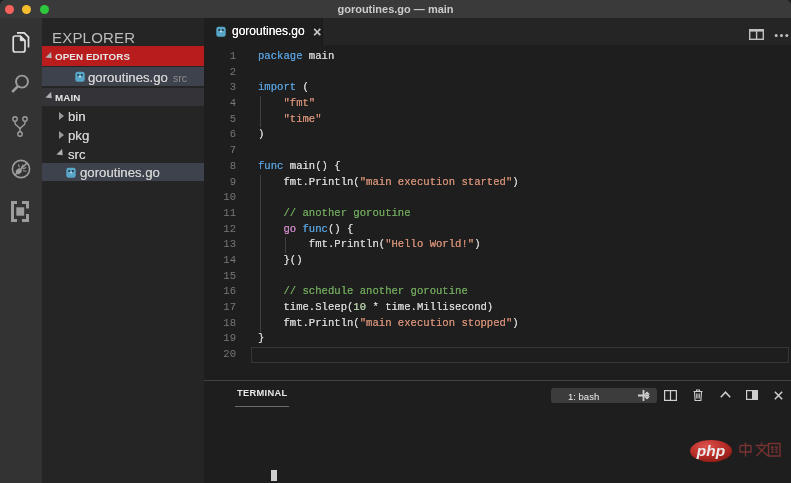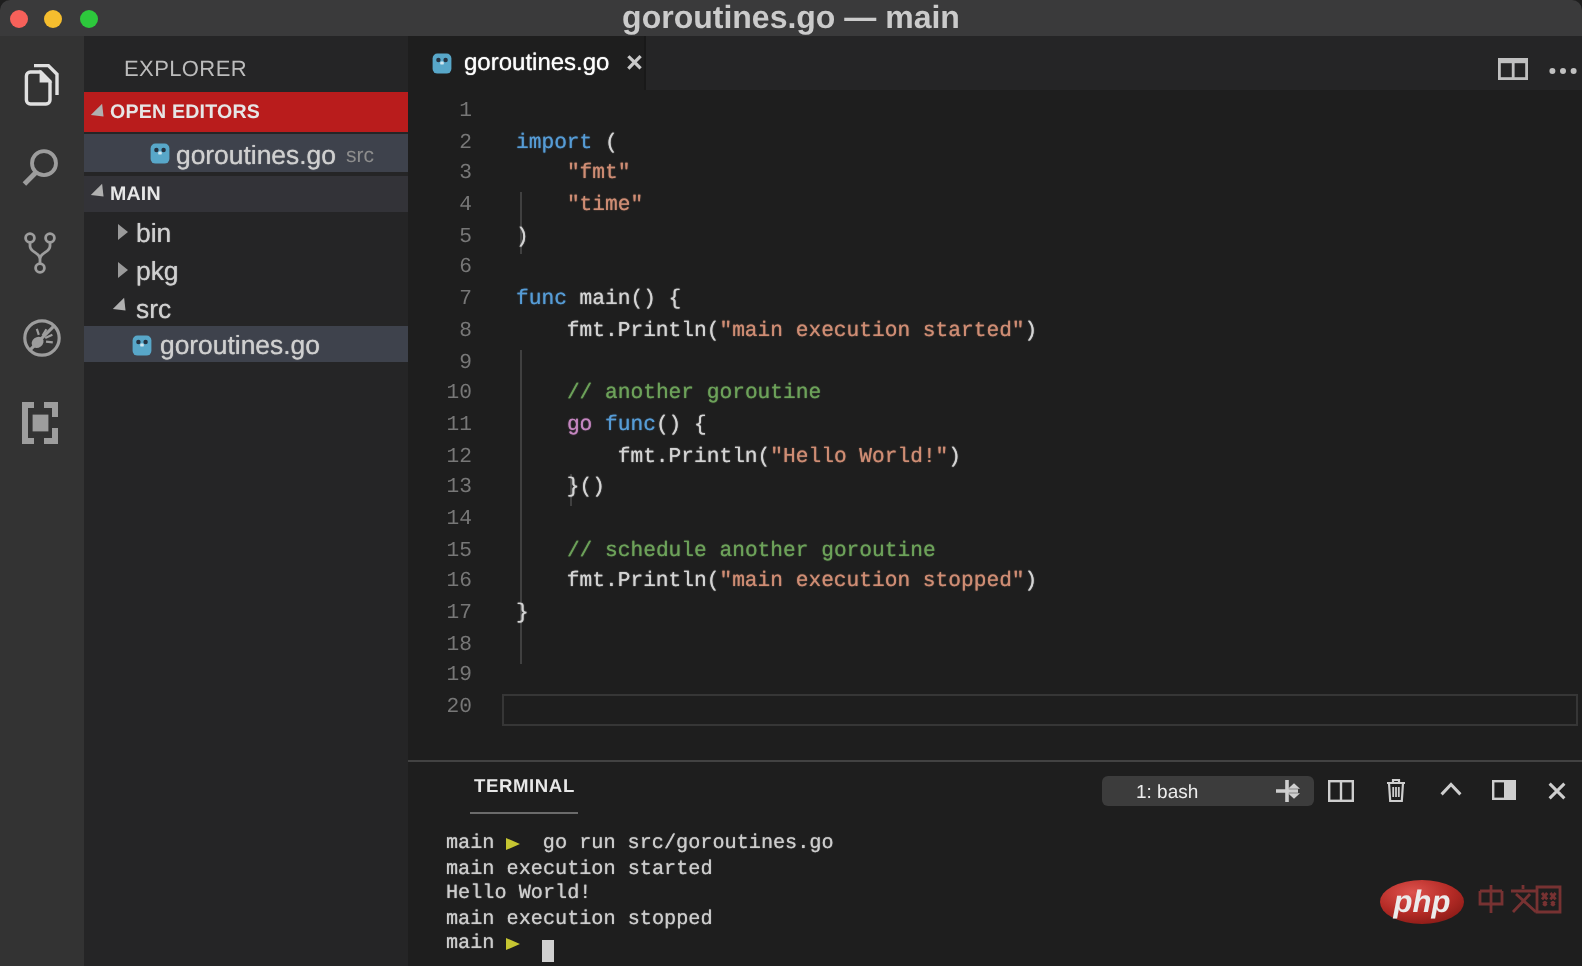--- a/index.html
+++ b/index.html
@@ -3,21 +3,21 @@
 <meta charset="utf-8">
 <style>
 * { margin:0; padding:0; box-sizing:border-box; }
 html,body { width:791px; height:483px; overflow:hidden; background:#1e1e1e;
   font-family:"Liberation Sans", sans-serif; }
 .abs { position:absolute; }
 #titlebar { position:absolute; left:0; top:0; width:791px; height:18px;
   background:#3a3a3b; border-radius:5px 5px 0 0; }
 .tl { position:absolute; top:5px; width:9px; height:9px; border-radius:50%; }
 #title { position:absolute; top:0; left:0; width:791px; height:18px; line-height:19px;
-  text-align:center; font-size:16px; font-weight:bold; color:#cbcbcb; }
+  text-align:center; font-size:11px; font-weight:bold; color:#cbcbcb; }
 #actbar { position:absolute; left:0; top:18px; width:42px; height:465px; background:#333333; }
 .ai { position:absolute; left:10px; }
 #sidebar { position:absolute; left:42px; top:18px; width:162px; height:465px; background:#252526; color:#cccccc; }
 .sbrow { position:absolute; left:0; width:162px; height:19px; }
 .twist { display:inline-block; width:0; height:0; position:absolute; }
 .tw-open { border-left:4px solid transparent; border-right:4px solid transparent; border-top:5px solid #b0b0b0; transform:rotate(-45deg); }
 .tw-closed { border-top:4px solid transparent; border-bottom:4px solid transparent; border-left:5px solid #9a9a9a; }
 .sechead { font-weight:bold; font-size:9.8px; color:#e6e6e6; letter-spacing:0.1px; }
 .item { font-size:13.2px; color:#cfcfcf; text-shadow:0 0 0.5px currentColor; }
 .goicon { position:absolute; width:10px; height:11px; }
@@ -97,21 +97,21 @@
       <path d="M7 2.5 H2.5 V20.5 H7"></path>
       <path d="M12 2.5 H17.5 V8.5"></path>
       <path d="M17.5 14 V20.5 H12"></path>
     </g>
     <rect x="5.5" y="6.5" width="9.5" height="10" fill="#9d9d9d" stroke="#333333" stroke-width="1.6"></rect>
   </svg>
 </div>
 
 <div id="sidebar">
   <div class="sbrow" style="top:8px;">
-      <span style="position:absolute;left:20px;top:3px;font-size:11px;letter-spacing:0.2px;color:#bcbcbc;">EXPLORER</span>
+      <span style="position:absolute;left:10px;top:3px;font-size:15px;letter-spacing:0.2px;color:#bcbcbc;">EXPLORER</span>
     </div>
   <div class="sbrow" style="top:28px;height:20px;background:#b91c1c;">
     <span class="twist tw-open" style="left:4px;top:8px;"></span>
     <span class="sechead" style="position:absolute;left:13px;top:5px;">OPEN EDITORS</span>
   </div>
   <div class="sbrow" style="top:48.5px;height:19.5px;background:#3e424c;">
     <svg class="goicon" style="left:33px;top:4.5px;" viewBox="0 0 10 11">
         <rect x="0.3" y="0.8" width="9.4" height="10" rx="2.4" fill="#58a7c9"></rect>
         <circle cx="3.2" cy="4" r="1.1" fill="#253241"></circle>
         <circle cx="6.8" cy="4" r="1.1" fill="#253241"></circle>
@@ -192,35 +192,37 @@
       <div>18</div>
       <div>19</div>
       <div>20</div>
   </div>
 
   <div class="guide" style="left:55.7px;top:78.1px;height:31.4px;"></div>
   <div class="guide" style="left:55.7px;top:156.6px;height:157px;"></div>
   <div class="guide" style="left:81.2px;top:219.4px;height:15.7px;"></div>
 
   <div id="code">
+    <div><span class="kw">package</span> main</div>
     <div> </div>
     <div><span class="kw">import</span> (</div>
     <div>    <span class="str">"fmt"</span></div>
     <div>    <span class="str">"time"</span></div>
     <div>)</div>
     <div> </div>
     <div><span class="kw">func</span> main() {</div>
     <div>    fmt.Println(<span class="str">"main execution started"</span>)</div>
     <div> </div>
     <div>    <span class="com">// another goroutine</span></div>
     <div>    <span class="ctl">go</span> <span class="kw">func</span>() {</div>
     <div>        fmt.Println(<span class="str">"Hello World!"</span>)</div>
     <div>    }()</div>
     <div> </div>
     <div>    <span class="com">// schedule another goroutine</span></div>
+    <div>    time.Sleep(<span class="num">10</span> * time.Millisecond)</div>
     <div>    fmt.Println(<span class="str">"main execution stopped"</span>)</div>
     <div>}</div>
     <div> </div>
   </div>
   <div id="curline"></div>
 </div>
 
 <div id="panel">
   <div id="ptitle">TERMINAL</div>
   <div id="punder"></div>
@@ -245,27 +247,20 @@
       <path d="M0.8 6.2 L5.5 1.2 L10.2 6.2" fill="none" stroke="#cecece" stroke-width="1.5"></path>
     </svg>
   <svg class="paicon" style="left:542px;top:9px;" width="12" height="10" viewBox="0 0 12 10">
       <rect x="0.6" y="0.6" width="10.8" height="8.8" fill="none" stroke="#cecece" stroke-width="1.2"></rect>
       <rect x="6" y="0" width="6" height="10" fill="#cecece"></rect>
     </svg>
   <svg class="paicon" style="left:570px;top:10px;" width="9" height="9" viewBox="0 0 9 9">
       <path d="M0.8 0.8 L8.2 8.2 M8.2 0.8 L0.8 8.2" stroke="#cecece" stroke-width="1.5"></path>
     </svg>
 
-  <div id="term">
-    <div>main <span class="arrow"></span>  go run src/goroutines.go</div>
-    <div>main execution started</div>
-    <div>Hello World!</div>
-    <div>main execution stopped</div>
-    <div>main <span class="arrow"></span></div>
-  </div>
   <div id="cursor"></div>
 
   <svg id="wm" viewBox="0 0 101 24">
     <defs>
       <radialGradient id="rg" cx="38%" cy="28%" r="85%">
         <stop offset="0%" stop-color="#dd524d"></stop>
         <stop offset="55%" stop-color="#b52b26"></stop>
         <stop offset="100%" stop-color="#811713"></stop>
       </radialGradient>
     </defs>

